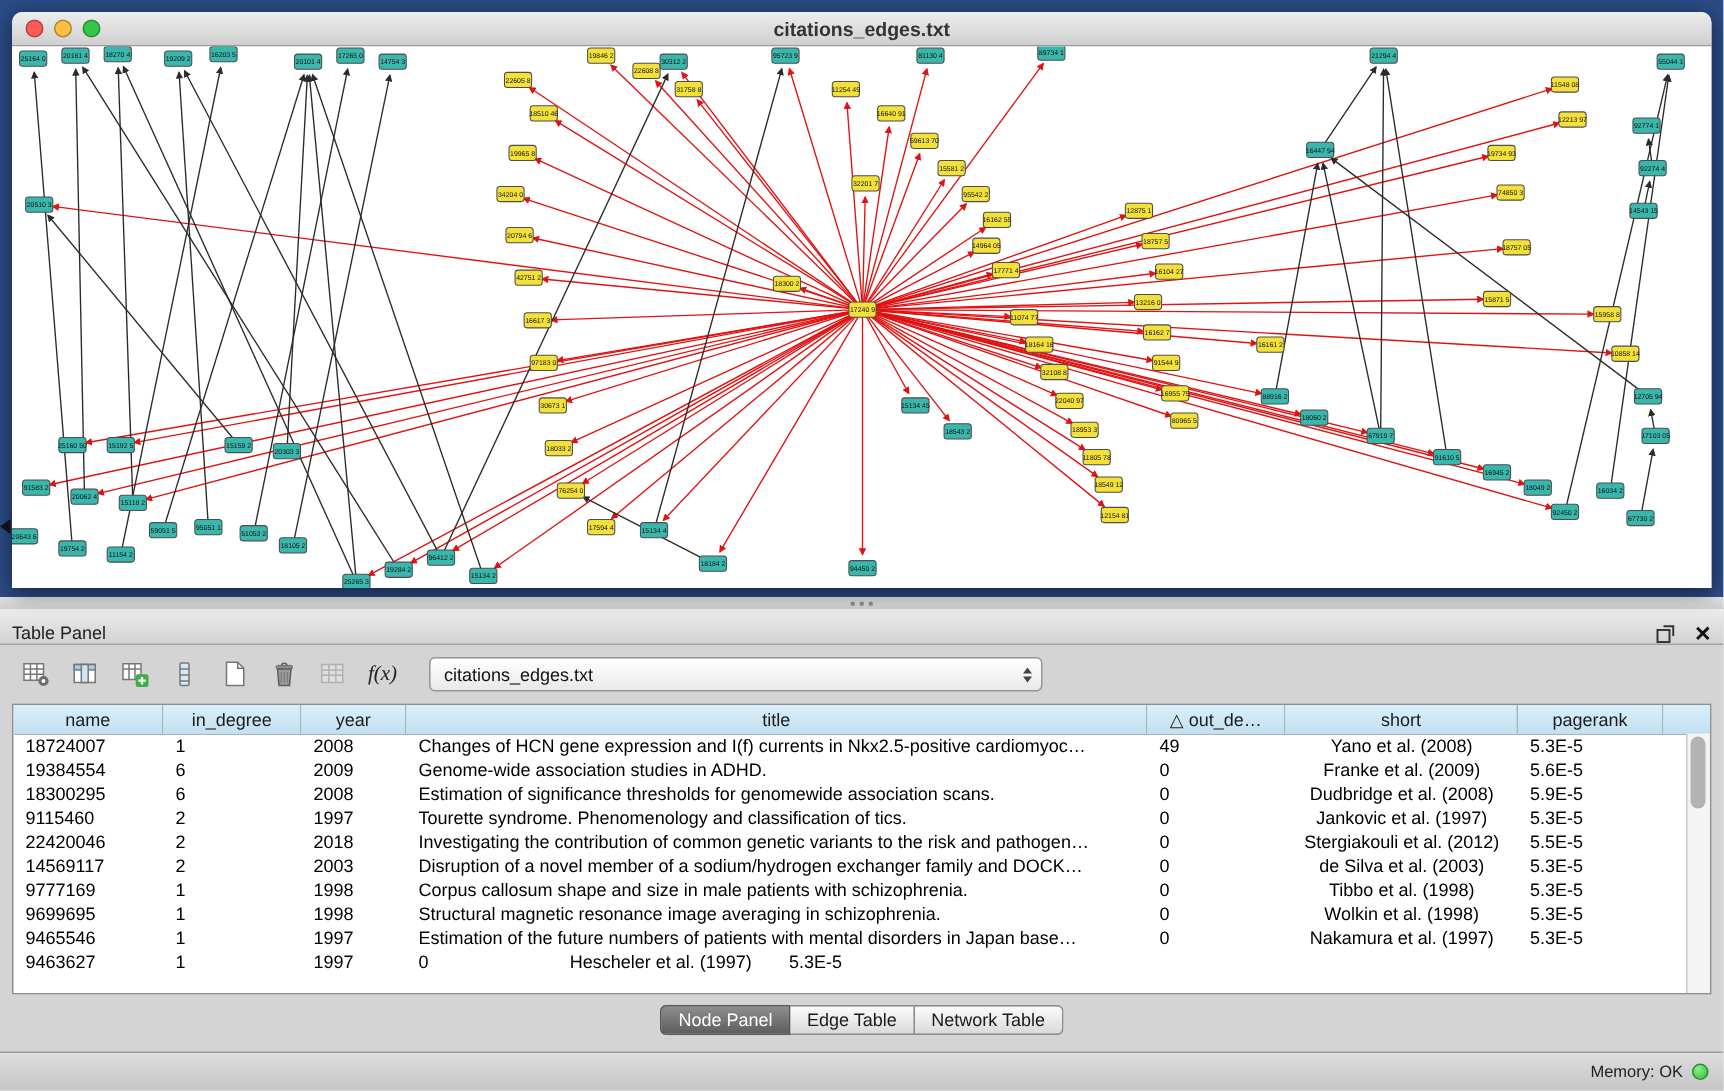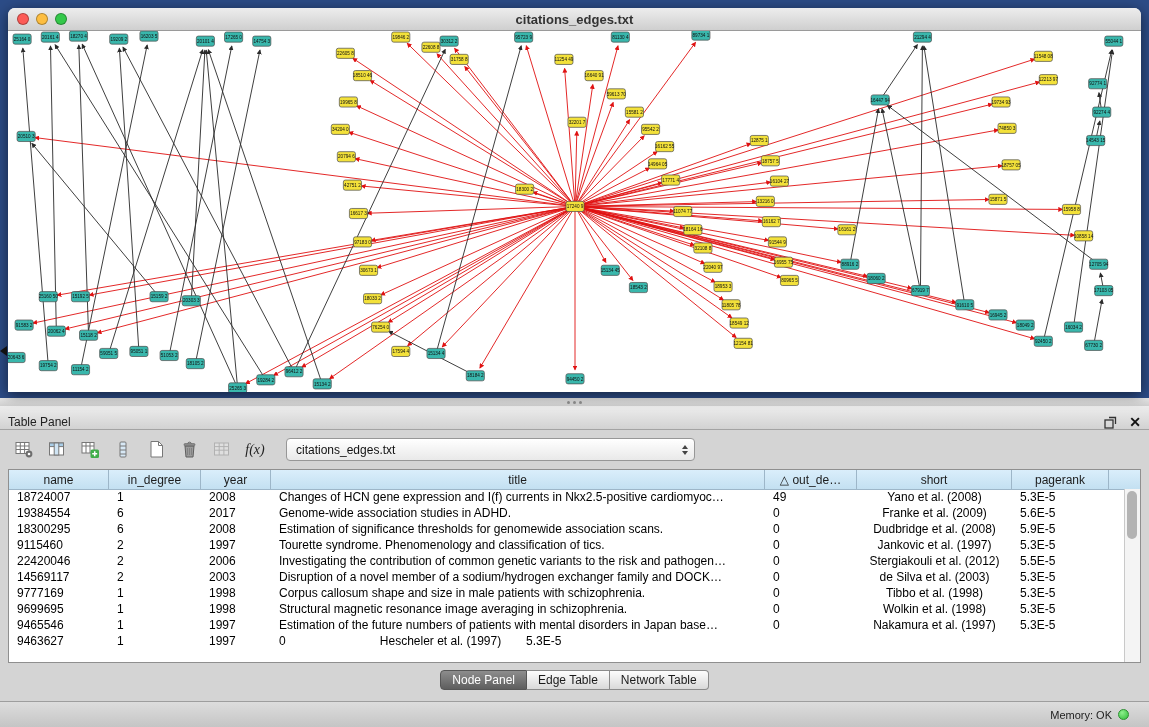--- a/index.html
+++ b/index.html
@@ -54,21 +54,21 @@
   .vthumb{position:absolute;top:2px;left:2px;width:10px;height:48px;border-radius:6px;background:#b3b3b3;}
 
   .tabs{display:flex;justify-content:center;padding:7px 0 5px;}
   .tab{border:1px solid #8b8b8b;border-left:none;padding:2px 11px;font-size:12px;color:#1a1a1a;
        background:linear-gradient(#fdfdfd,#d9d9d9);}
   .tab:first-child{border-left:1px solid #8b8b8b;border-radius:4px 0 0 4px;}
   .tab:last-child{border-radius:0 4px 4px 0;}
   .tab.selected{background:linear-gradient(#8d8d8d,#5e5e5e);color:#fff;border-color:#565656;}
 
   .statusbar{margin-top:auto;height:25px;display:flex;align-items:center;justify-content:flex-end;gap:6px;
-             padding-right:20px;font-size:11px;color:#222;background:linear-gradient(#dddddd,#c5c5c5);
+             padding-right:10px;font-size:11px;color:#222;background:linear-gradient(#dddddd,#c5c5c5);
              border-top:1px solid #9e9e9e;}
   .mem-dot{width:11px;height:11px;border-radius:50%;background:radial-gradient(circle at 35% 30%,#8df08c,#2fbb38);
            border:1px solid #2a8f2f;box-sizing:border-box;}
 </style>
 </head>
 <body>
 
 <div class="desktop-top">
   <div class="net-window">
     <div class="titlebar">
@@ -715,21 +715,21 @@
           <div class="td" style="width: 92px;">1</div>
           <div class="td" style="width: 70px;">2008</div>
           <div class="td" style="width: 494px;">Changes of HCN gene expression and I(f) currents in Nkx2.5-positive cardiomyoc…</div>
           <div class="td" style="width: 92px;">49</div>
           <div class="td center" style="width: 155px;">Yano et al. (2008)</div>
           <div class="td" style="width: 97px;">5.3E-5</div>
         </div>
         <div class="tr">
           <div class="td" style="width: 100px;">19384554</div>
           <div class="td" style="width: 92px;">6</div>
-          <div class="td" style="width: 70px;">2017</div>
+          <div class="td" style="width: 70px;">2009</div>
           <div class="td" style="width: 494px;">Genome-wide association studies in ADHD.</div>
           <div class="td" style="width: 92px;">0</div>
           <div class="td center" style="width: 155px;">Franke et al. (2009)</div>
           <div class="td" style="width: 97px;">5.6E-5</div>
         </div>
         <div class="tr">
           <div class="td" style="width: 100px;">18300295</div>
           <div class="td" style="width: 92px;">6</div>
           <div class="td" style="width: 70px;">2008</div>
           <div class="td" style="width: 494px;">Estimation of significance thresholds for genomewide association scans.</div>
@@ -742,21 +742,21 @@
           <div class="td" style="width: 92px;">2</div>
           <div class="td" style="width: 70px;">1997</div>
           <div class="td" style="width: 494px;">Tourette syndrome. Phenomenology and classification of tics.</div>
           <div class="td" style="width: 92px;">0</div>
           <div class="td center" style="width: 155px;">Jankovic et al. (1997)</div>
           <div class="td" style="width: 97px;">5.3E-5</div>
         </div>
         <div class="tr">
           <div class="td" style="width: 100px;">22420046</div>
           <div class="td" style="width: 92px;">2</div>
-          <div class="td" style="width: 70px;">2006</div>
+          <div class="td" style="width: 70px;">2018</div>
           <div class="td" style="width: 494px;">Investigating the contribution of common genetic variants to the risk and pathogen…</div>
           <div class="td" style="width: 92px;">0</div>
           <div class="td center" style="width: 155px;">Stergiakouli et al. (2012)</div>
           <div class="td" style="width: 97px;">5.5E-5</div>
         </div>
         <div class="tr">
           <div class="td" style="width: 100px;">14569117</div>
           <div class="td" style="width: 92px;">2</div>
           <div class="td" style="width: 70px;">2003</div>
           <div class="td" style="width: 494px;">Disruption of a novel member of a sodium/hydrogen exchanger family and DOCK…</div>

